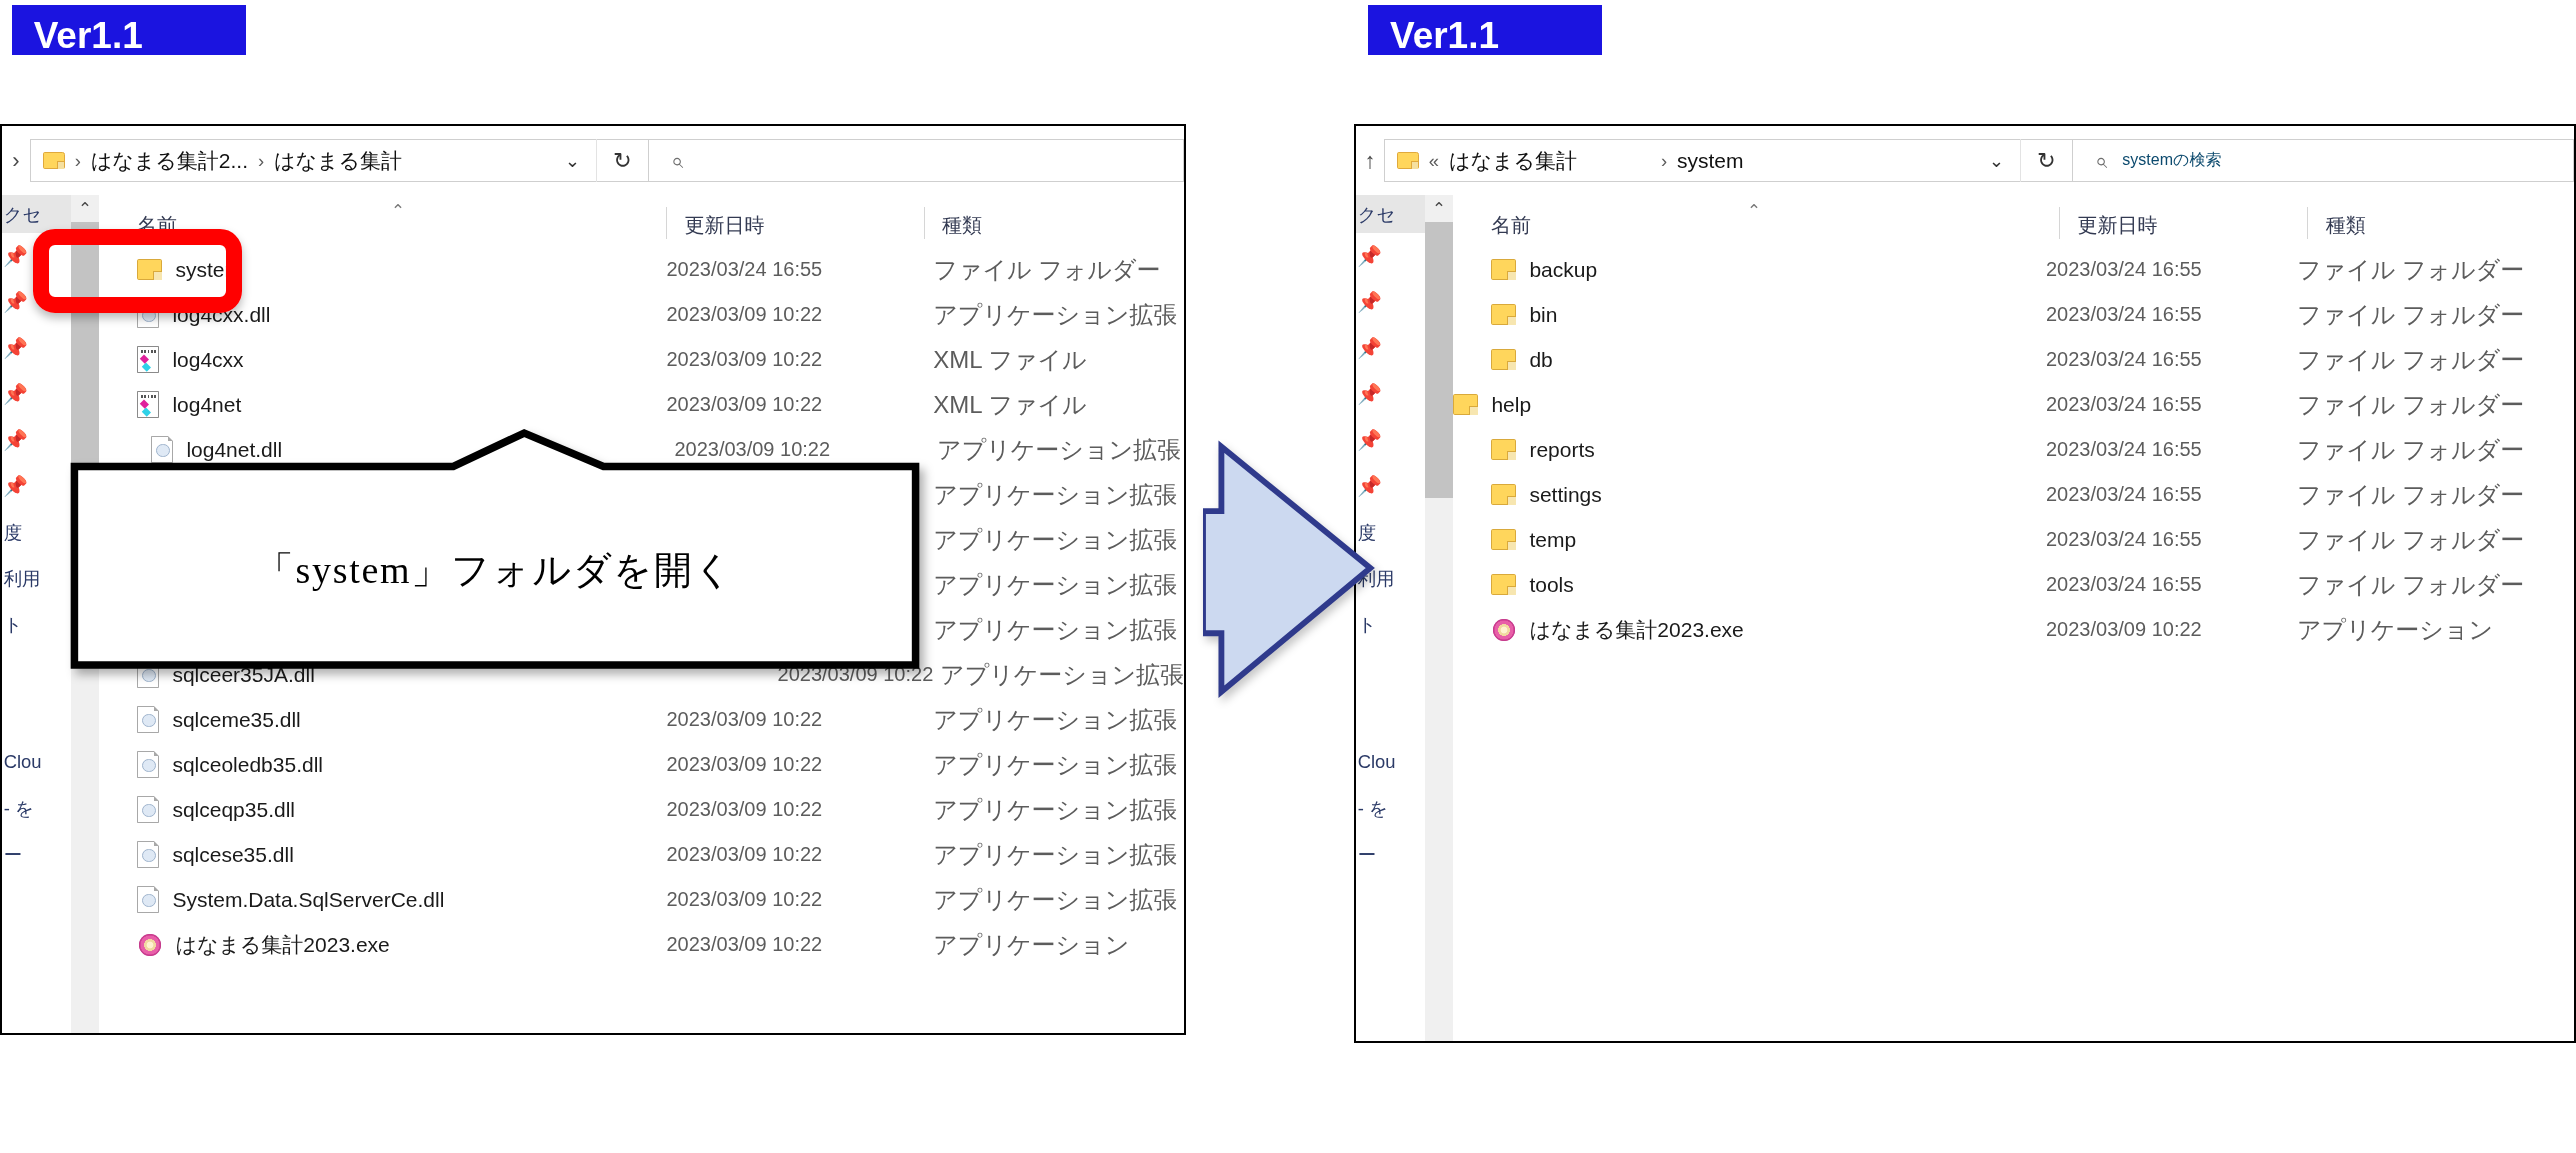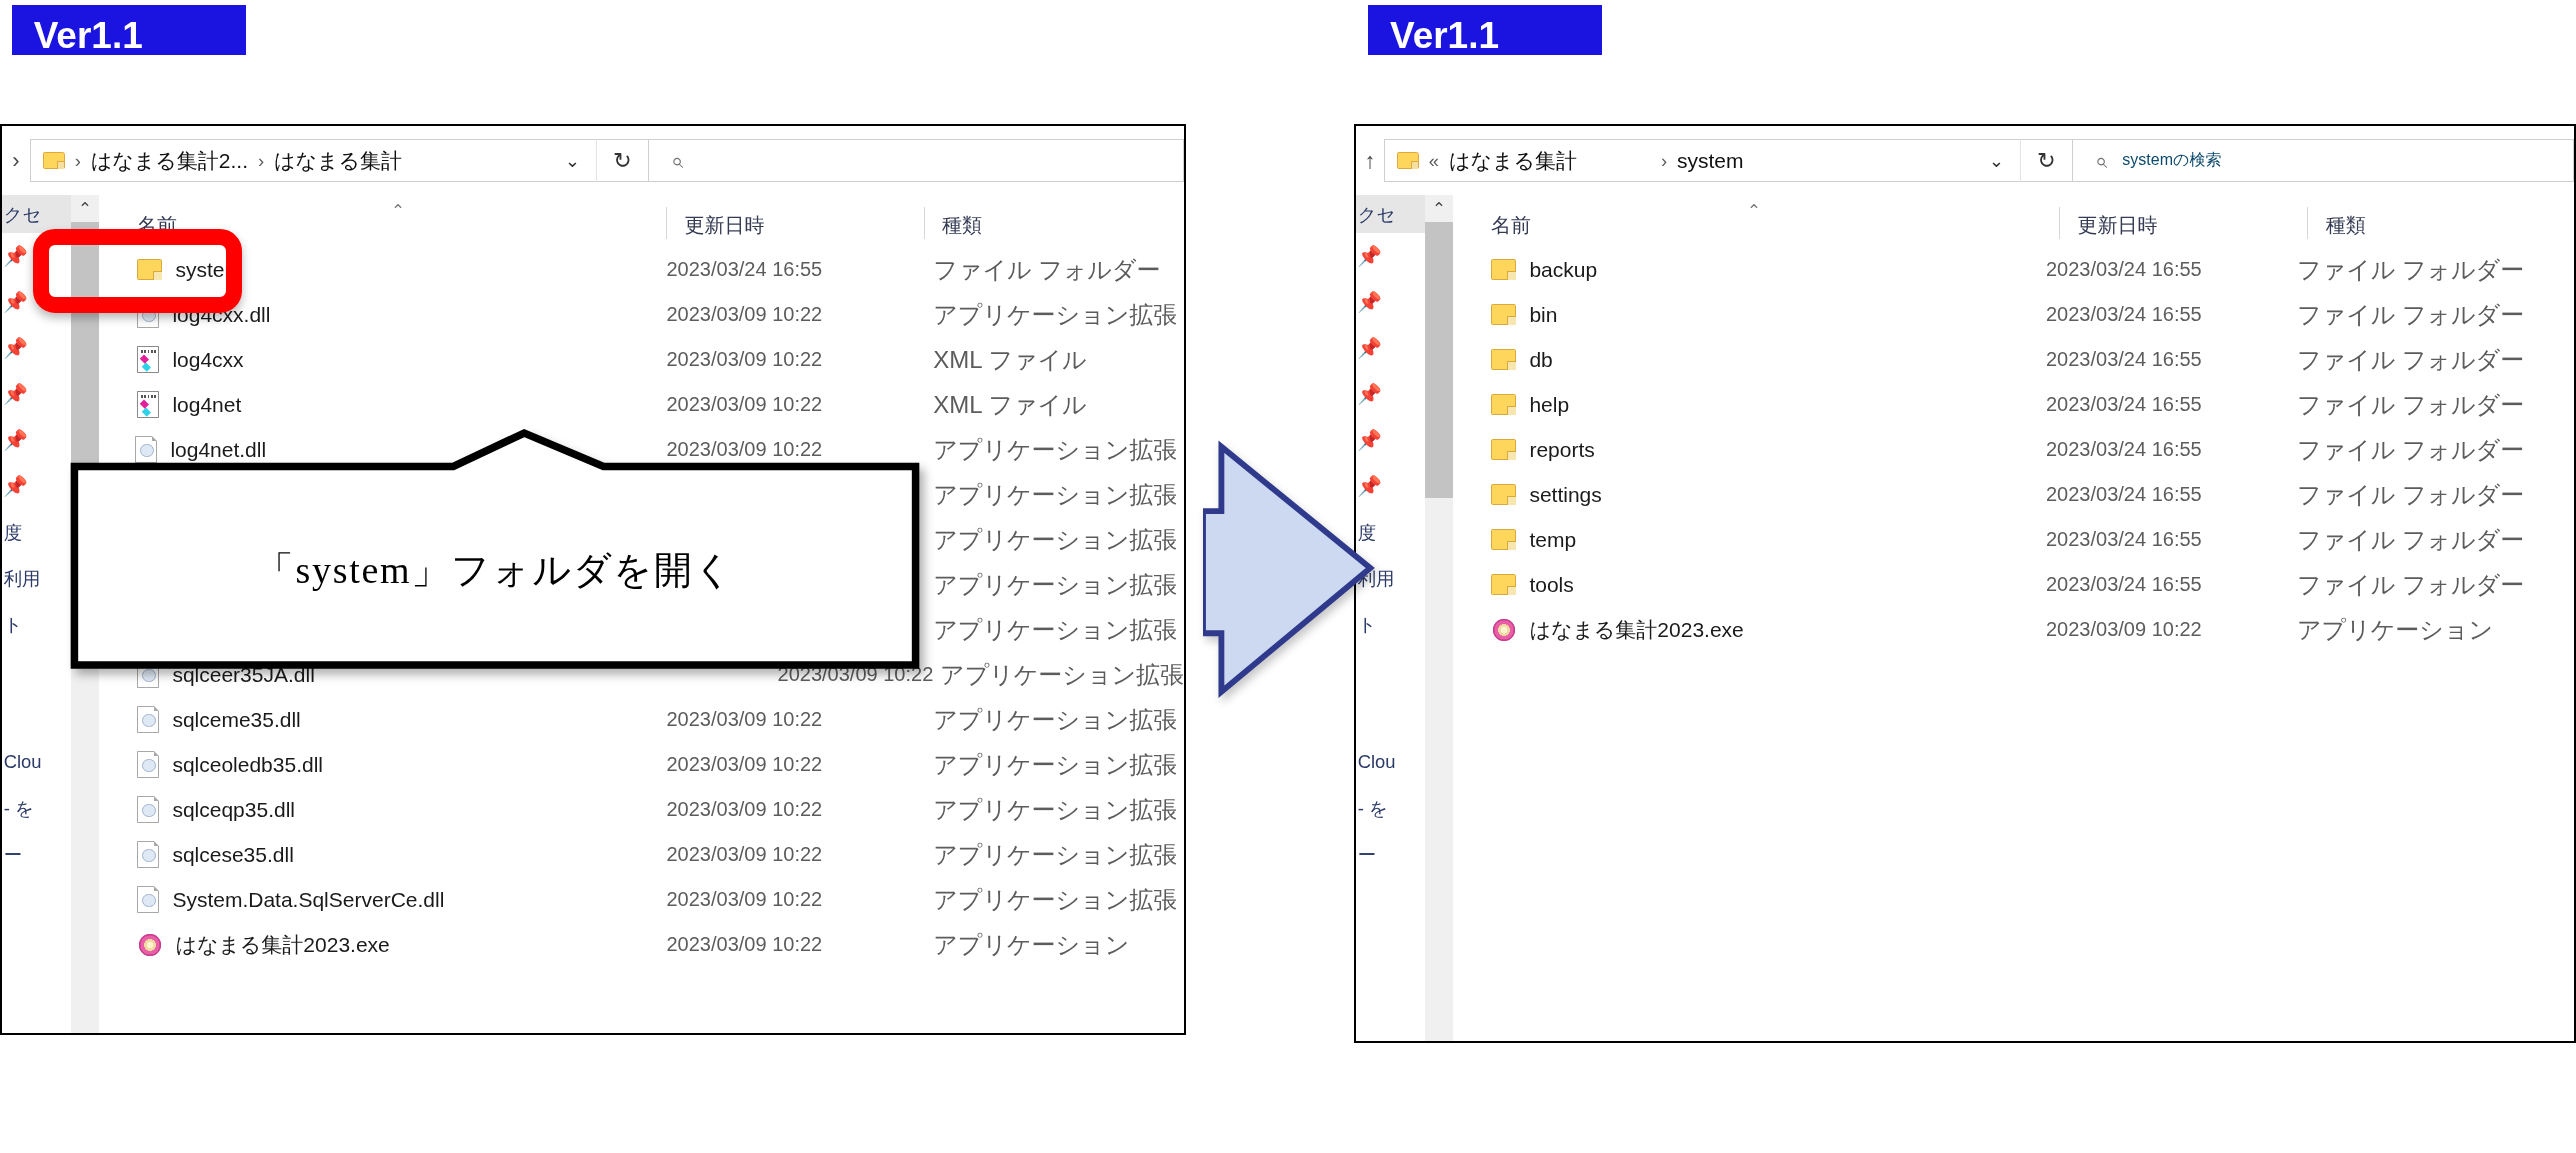--- a/index.html
+++ b/index.html
@@ -348,21 +348,21 @@
               <div class="cell-name" style="width:568px; padding-left:38px;">
                 <span class="ico-xml">
                   <i></i>
                 </span>
                 <span class="nm">log4net</span>
               </div>
               <div class="cell-date" style="width:267px;">2023/03/09 10:22</div>
               <div class="cell-type" style="width:251px;">XML ファイル</div>
             </div>
             <div class="row" style="height: 45px;">
-              <div class="cell-name" style="width:568px; padding-left:36px;">
+              <div class="cell-name" style="width:568px; padding-left:36px;margin-left:16px;">
                 <span class="ico-dll"></span>
                 <span class="nm">log4net.dll</span>
               </div>
               <div class="cell-date" style="width:267px;">2023/03/09 10:22</div>
               <div class="cell-type" style="width:251px;">アプリケーション拡張</div>
             </div>
             <div class="row" style="height: 45px;">
               <div class="cell-name" style="width:568px; padding-left:38px;">
                 <span class="ico-dll"></span>
                 <span class="nm">sqlcecompact35.dll</span>
@@ -571,21 +571,21 @@
             </div>
             <div class="row" style="height: 45px;">
               <div class="cell-name" style="width:593px; padding-left:38px;">
                 <span class="ico-folder"></span>
                 <span class="nm">db</span>
               </div>
               <div class="cell-date" style="width:251px;">2023/03/24 16:55</div>
               <div class="cell-type" style="width:251px;">ファイル フォルダー</div>
             </div>
             <div class="row" style="height: 45px;">
-              <div class="cell-name" style="width:593px; padding-left:38px;">
+              <div class="cell-name" style="width:593px; ">
                 <span class="ico-folder"></span>
                 <span class="nm">help</span>
               </div>
               <div class="cell-date" style="width:251px;">2023/03/24 16:55</div>
               <div class="cell-type" style="width:251px;">ファイル フォルダー</div>
             </div>
             <div class="row" style="height: 45px;">
               <div class="cell-name" style="width:593px; padding-left:38px;">
                 <span class="ico-folder"></span>
                 <span class="nm">reports</span>

